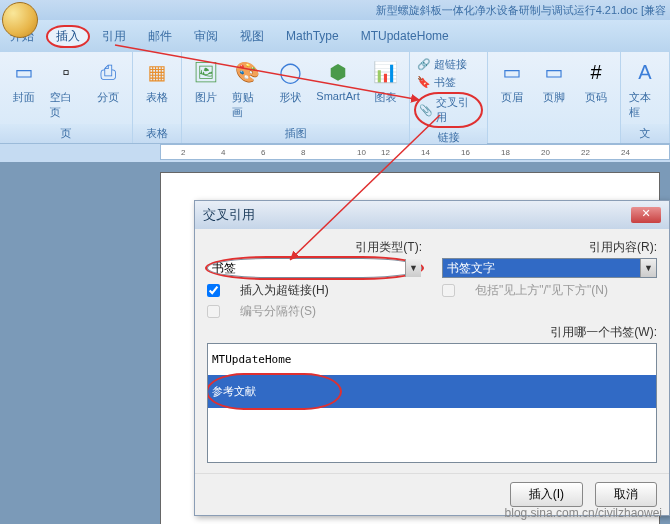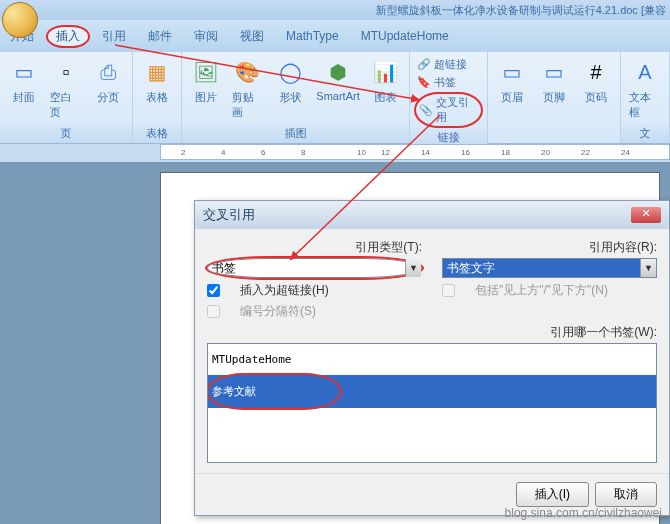--- a/index.html
+++ b/index.html
@@ -45,21 +45,21 @@
 .combo-arrow { position: absolute; right: 0; top: 0; width: 16px; height: 18px; background: linear-gradient(#eee, #ccc); border-left: 1px solid #999; text-align: center; font-size: 9px; line-height: 18px; color: #333; }
 .combo.circled { outline: 2px solid #e03030; border-radius: 50%/90%; }
 .chk { display: flex; align-items: center; gap: 20px; font-size: 12px; color: #333; }
 .chk input { width: 13px; height: 13px; }
 .chk.disabled { color: #999; }
 .listbox { width: 100%; height: 120px; border: 1px solid #7a8a9a; background: #fff; font-size: 11px; overflow: hidden; }
 .list-item { padding: 9px 4px; font-family: monospace; }
 .list-item.sel { background: #316ac5; color: #fff; }
 .list-item.circled { position: relative; }
 .list-item.circled::after { content: ""; position: absolute; left: -2px; top: -2px; right: 70%; bottom: -2px; border: 2px solid #e03030; border-radius: 50%/90%; pointer-events: none; }
-.dlg-buttons { display: flex; justify-content: flex-end; gap: 6px; padding: 8px 12px; background: #f0f0f0; border-top: 1px solid #ddd; }
+.dlg-buttons { display: flex; justify-content: flex-end; gap: 12px; padding: 8px 12px; background: #f0f0f0; border-top: 1px solid #ddd; }
 .btn { padding: 3px 18px; border: 1px solid #888; background: linear-gradient(#fff, #e0e0e0); border-radius: 3px; font-size: 12px; cursor: pointer; }
 
 .watermark { position: absolute; bottom: 4px; right: 8px; color: #888; font-size: 12px; font-family: Arial; z-index: 100; }
 
 svg.arrow { position: absolute; pointer-events: none; z-index: 50; }
 
 
 .i-blue { color: #3b7dd8; }
 .i-orange { color: #e89030; }
 .i-green { color: #4a9a4a; }

